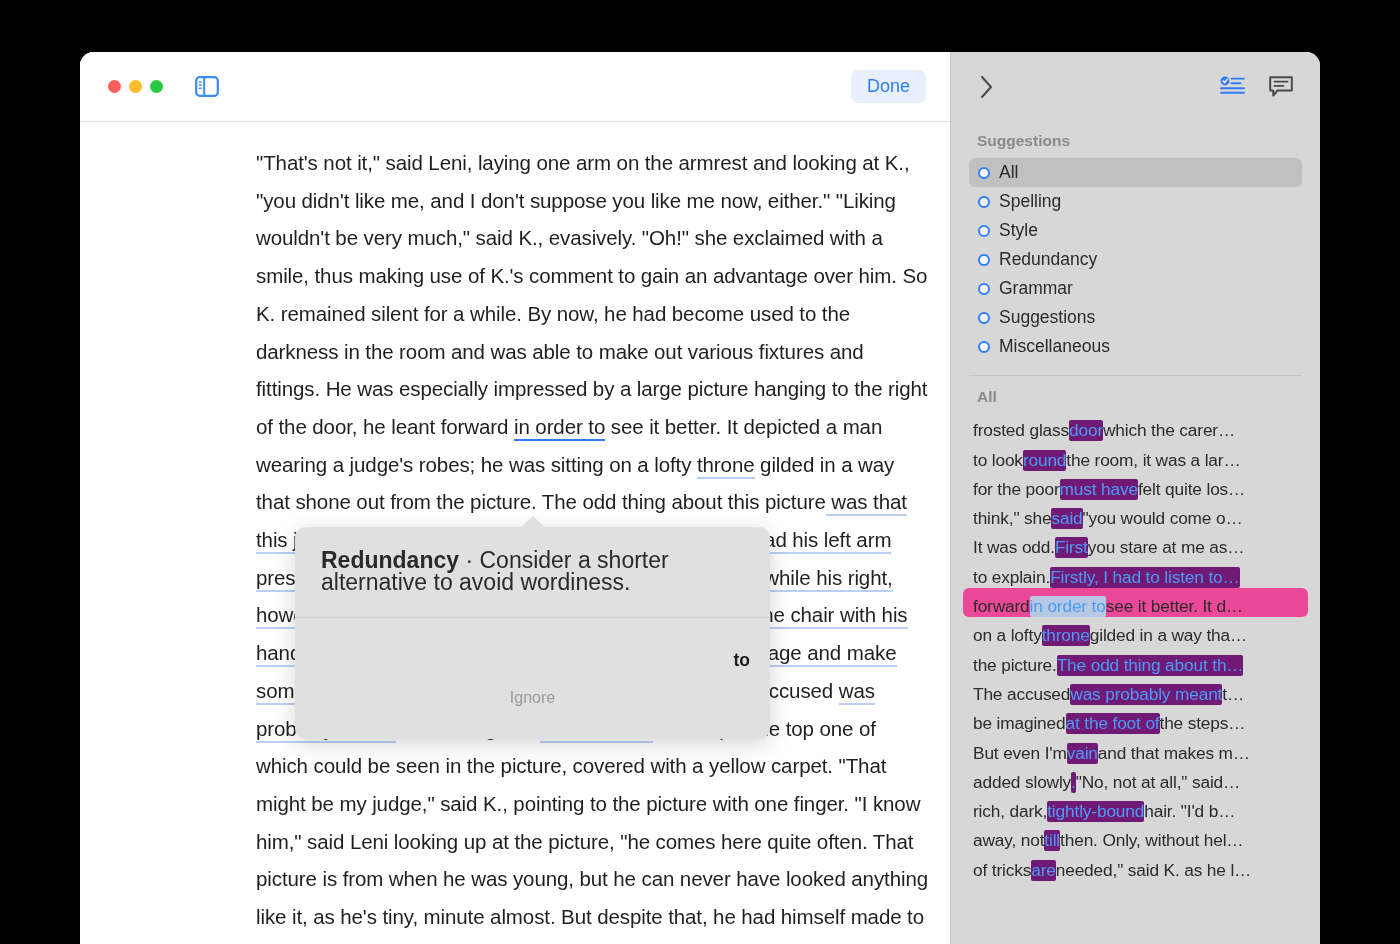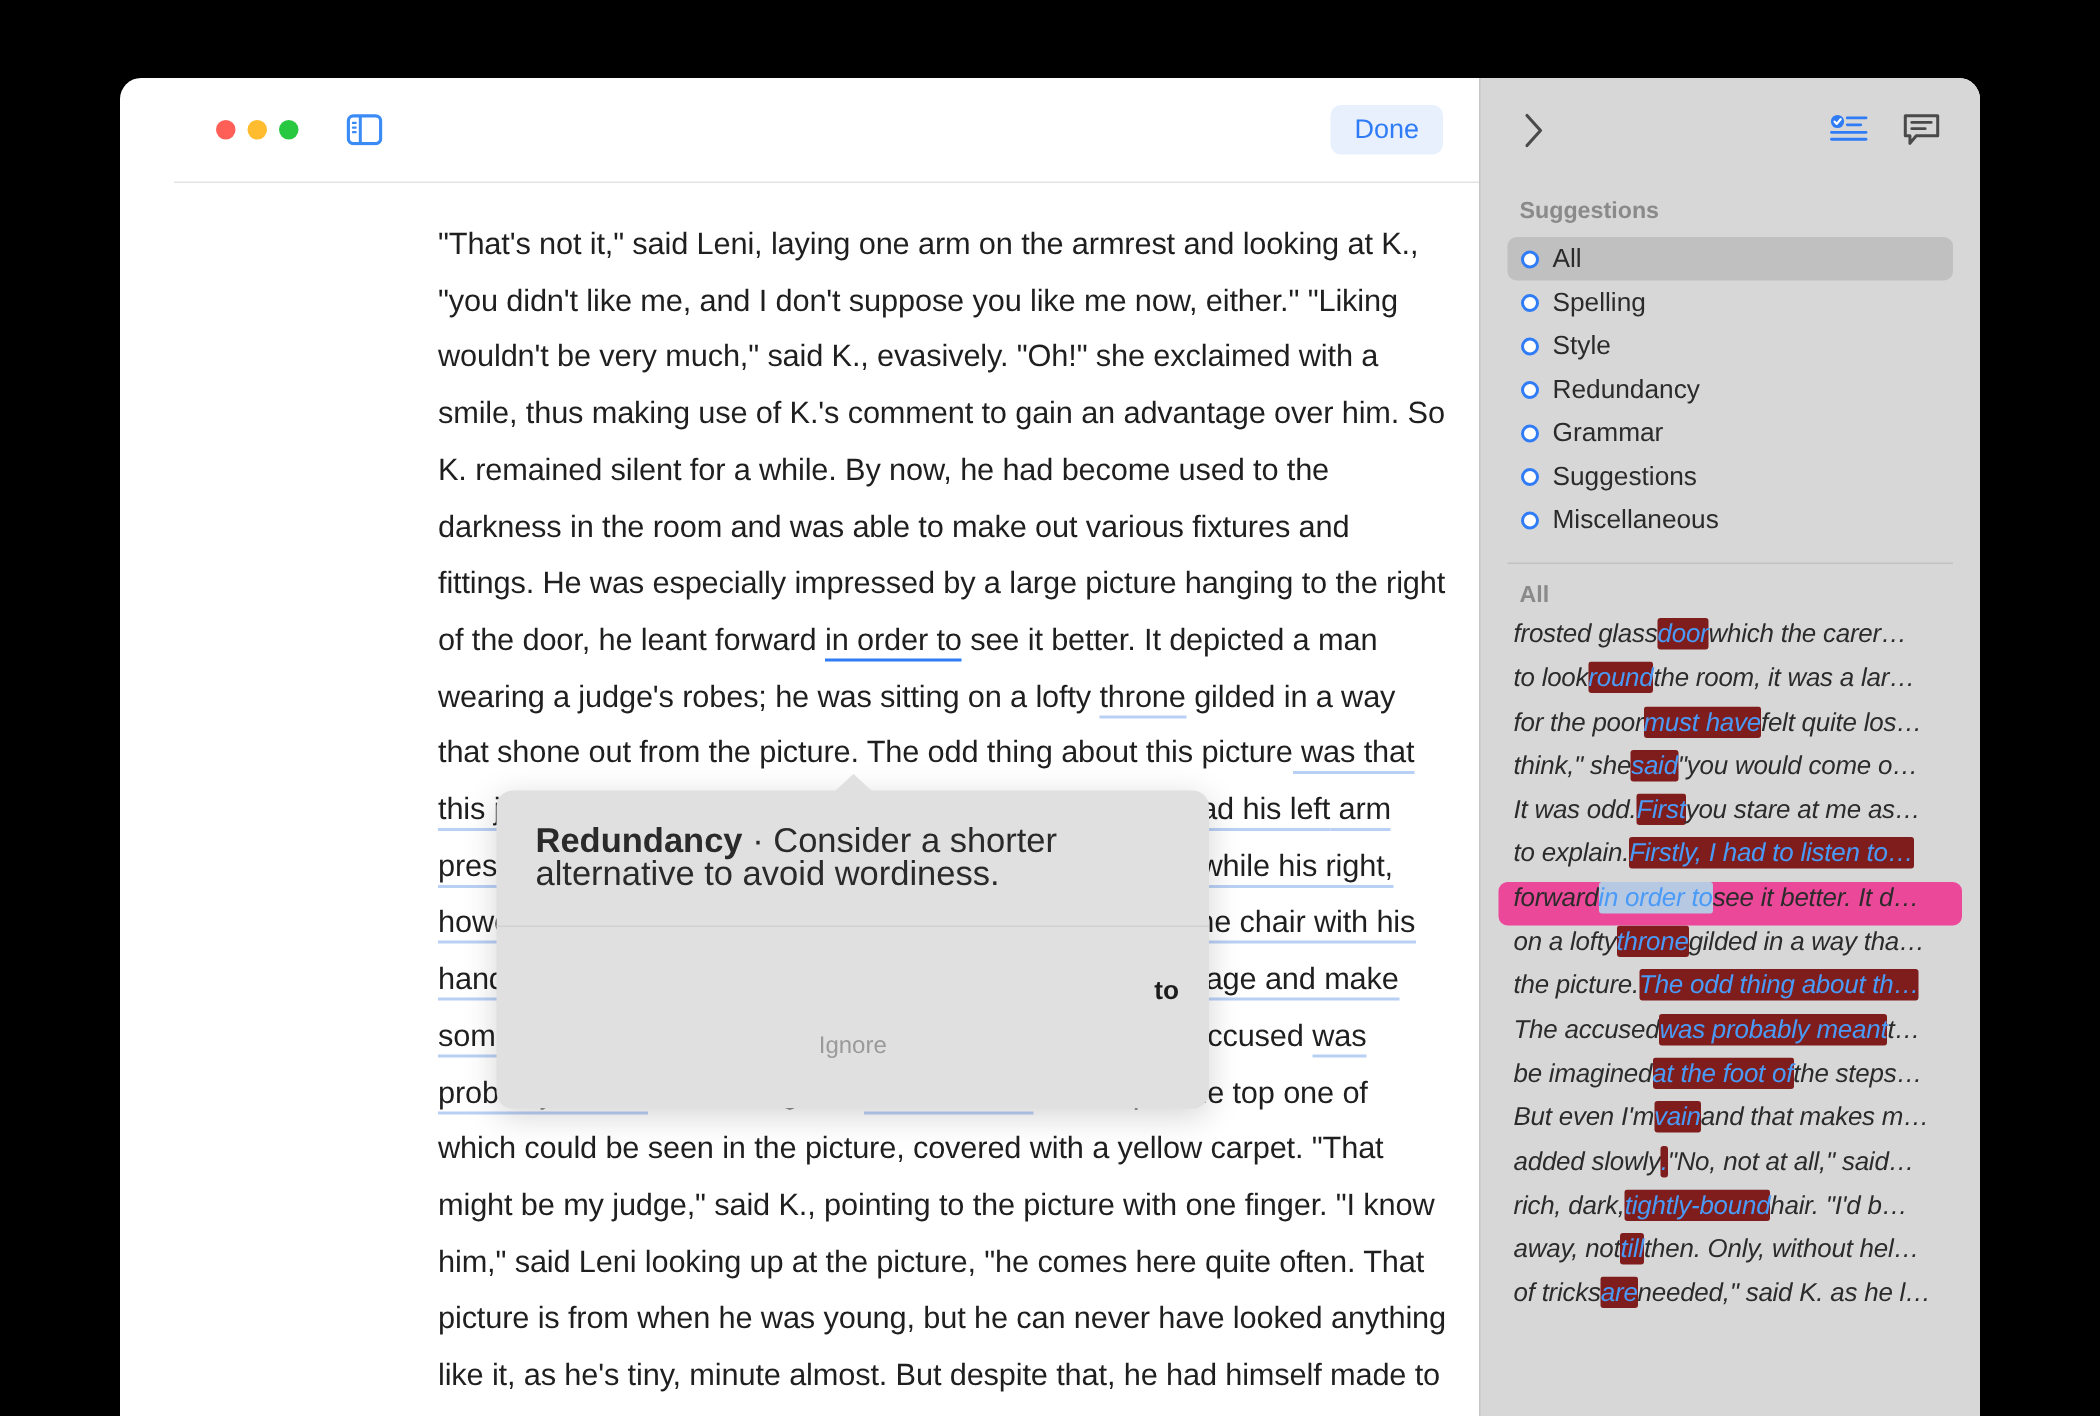--- a/index.html
+++ b/index.html
@@ -25,21 +25,20 @@
   }
 
   
   .editor-pane {
     position: relative;
     width: 870px;
     height: 100%;
     background: #ffffff;
     display: flex;
     flex-direction: column;
-    margin-left: 36px;
   }
 
   .editor-toolbar {
     height: 70px;
     flex: 0 0 70px;
     display: flex;
     align-items: center;
     padding: 0 24px 0 28px;
     border-bottom: 1px solid #e3e3e3;
     background: #ffffff;
@@ -220,35 +219,34 @@
   }
 
   .results-list {
     padding: 0 12px;
     overflow: hidden;
     flex: 1;
   }
   .result-row {
     height: 29.3px;
     display: flex;
-    align-items: flex-start;
+    align-items: flex-end;
     padding: 0 10px;
     border-radius: 6px;
     font-size: 17.3px;
     color: #2b2b2b;
     white-space: nowrap;
     overflow: hidden;
     cursor: pointer;
     letter-spacing: -0.15px;
-    font-style: italic;
   }
   .result-row.selected { background: #ec4899; }
   .hl {
     color: #4a9bf7;
-    background: #7f1d1d;
+    background: #701a75;
     border-radius: 2px;
   }
   .result-row.selected .hl { background: #b6c8e2; }
   .ell { color: #2b2b2b; }
 </style>
 </head>
 <body>
 
 <div class="window">
 

